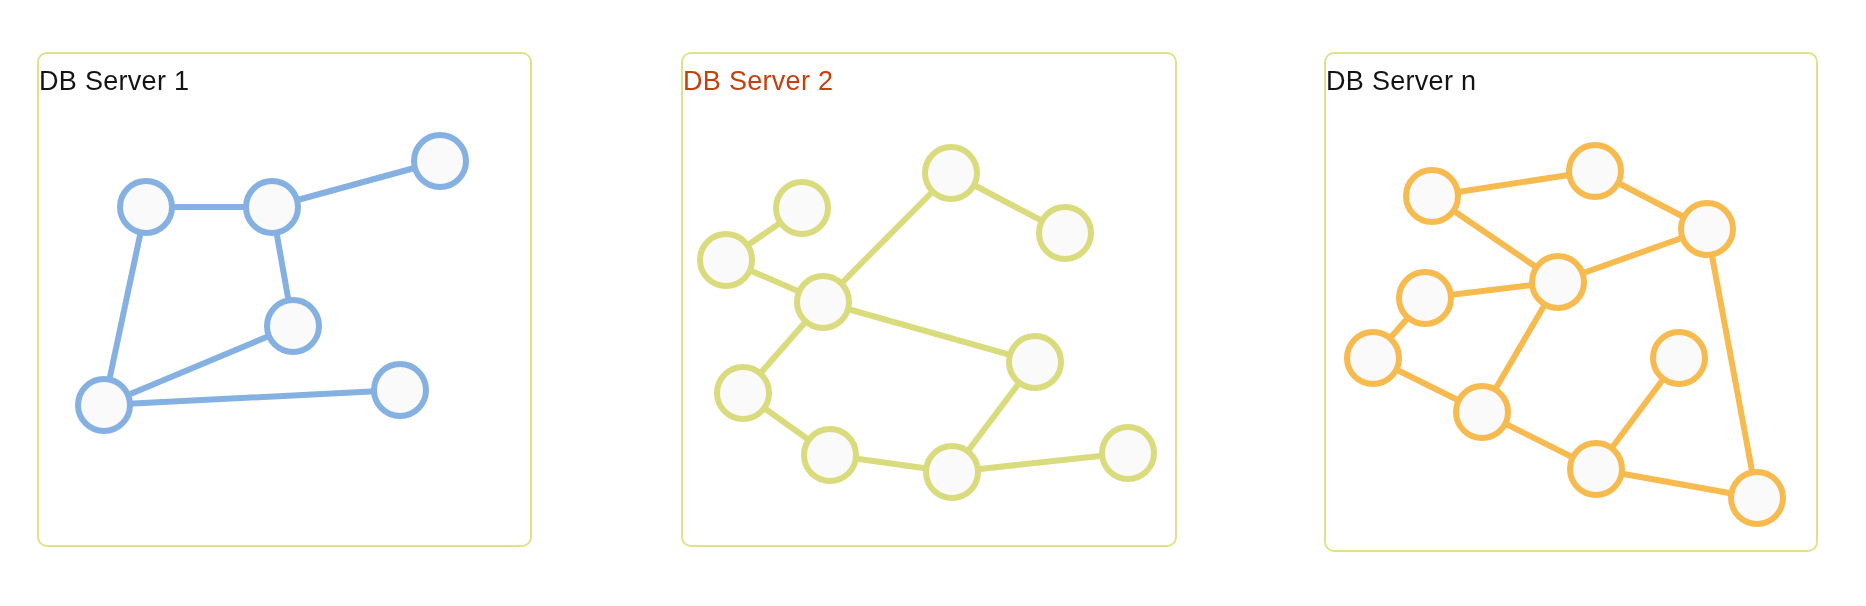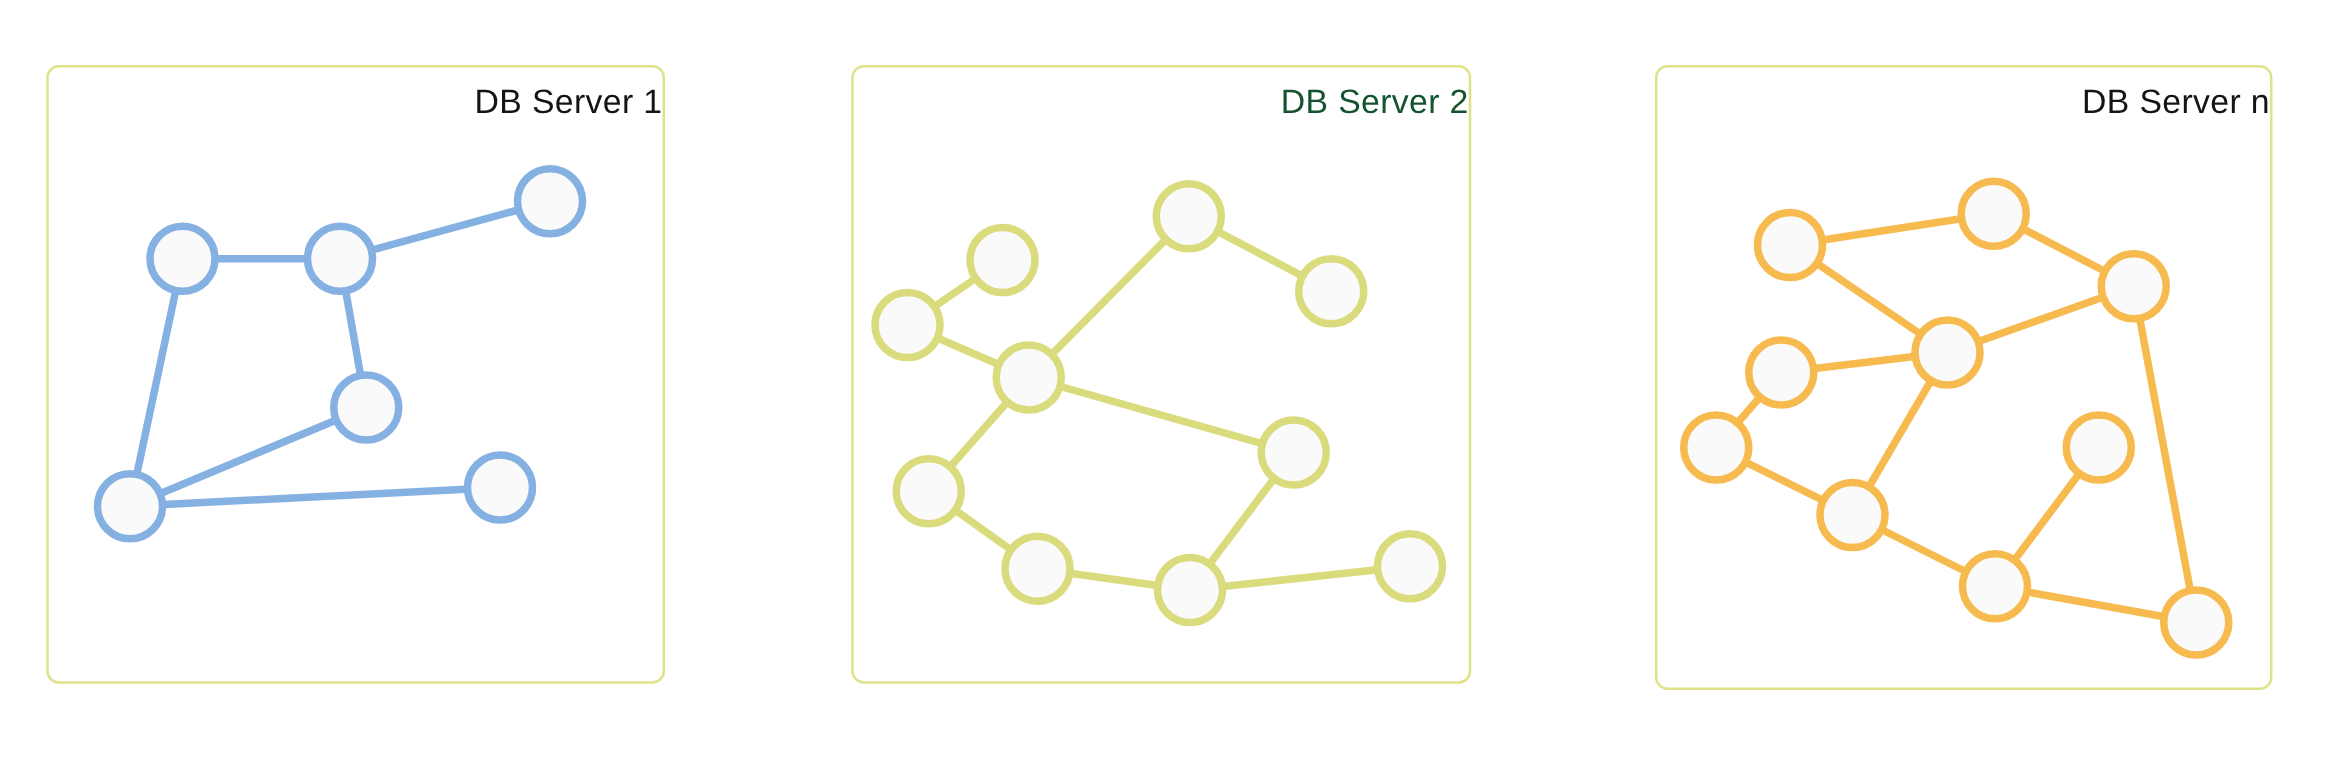--- a/index.html
+++ b/index.html
@@ -22,21 +22,21 @@
   }
   .panel {
     position: absolute;
     box-sizing: border-box;
     border: 2px solid #e0e28a;
     border-radius: 10px;
     background: transparent;
   }
   .panel-title {
     display: block;
-    text-align: right;
+    text-align: left;
     margin-top: 11px;
     font-size: 27px;
     line-height: 1.2;
     color: #141414;
     letter-spacing: 0.3px;
   }
 </style>
 </head>
 <body>
 
@@ -94,17 +94,17 @@
     <circle cx="1482" cy="412" r="26" fill="#fafafa" stroke="#f6ba4f" stroke-width="6"></circle>
     <circle cx="1679" cy="358" r="26" fill="#fafafa" stroke="#f6ba4f" stroke-width="6"></circle>
     <circle cx="1596" cy="469" r="26" fill="#fafafa" stroke="#f6ba4f" stroke-width="6"></circle>
     <circle cx="1757" cy="498" r="26" fill="#fafafa" stroke="#f6ba4f" stroke-width="6"></circle>
   </svg>
 
 <div class="panel" style="left: 37px; top: 52px; width: 495px; height: 495px; border-color: rgb(224, 226, 138); border-radius: 10px;">
   <span class="panel-title" style="color: rgb(20, 20, 20);">DB Server 1</span>
 </div>
 <div class="panel" style="left: 681px; top: 52px; width: 496px; height: 495px; border-color: rgb(224, 226, 138); border-radius: 10px;">
-  <span class="panel-title" style="color: #14532d;">DB Server 2</span>
+  <span class="panel-title" style="color: #c2410c;">DB Server 2</span>
 </div>
 <div class="panel" style="left: 1324px; top: 52px; width: 494px; height: 500px; border-color: rgb(224, 226, 138); border-radius: 10px;">
   <span class="panel-title" style="color: rgb(20, 20, 20);">DB Server n</span>
 </div>
 
 </body></html>

